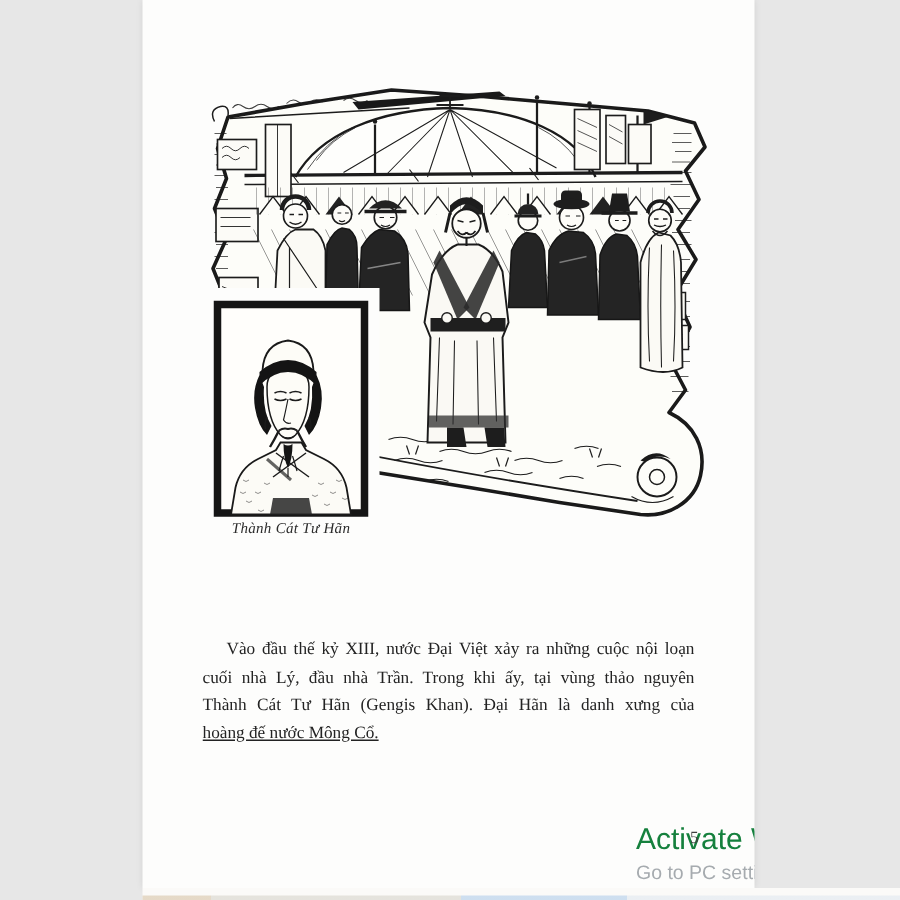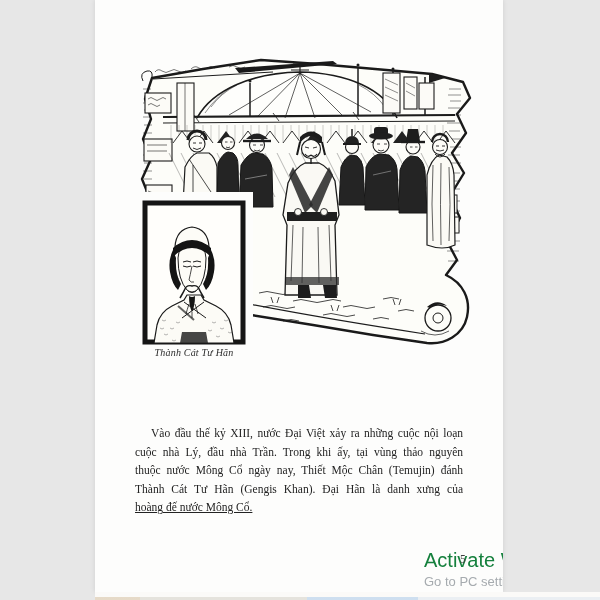--- a/index.html
+++ b/index.html
@@ -235,22 +235,21 @@
       <path class="ink" stroke-width="0.9" d="M46,91 Q50,93 54,91"></path>
       <path d="M47,96 Q50,98 53,96 Q53,106 50,112 Q47,106 47,96 Z" fill="#141414"></path>
       <path class="ink" stroke-width="0.8" d="M50,112 V118 M47,104 Q45,110 44,114 M53,104 Q55,110 56,114 M36,78 q-2,4 -1,8 M64,78 q2,4 1,8"></path>
     </svg>
   </div>
 
   <div class="fig-caption">Thành Cát Tư Hãn</div>
 
   <div class="body-text">
     <div class="pline first">Vào đầu thế kỷ XIII, nước Đại Việt xảy ra những cuộc nội loạn</div>
-    <div class="pline">cuộc nhà Lý, đầu nhà Trần. Trong khi ấy, tại vùng thảo nguyên</div>
-    <div class="pline">thuộc nước Mông Cổ ngày nay, Thiết Mộc Chân (Temujin) đánh</div>
+    <div class="pline">cuối nhà Lý, đầu nhà Trần. Trong khi ấy, tại vùng thảo nguyên</div>
     <div class="pline">Thành Cát Tư Hãn (Gengis Khan). Đại Hãn là danh xưng của</div>
     <div class="pline last">hoàng đế nước Mông Cổ.</div>
   </div>
 
   <div class="page-num">5</div>
 
   <div class="wm wm1">Activate W</div>
   <div class="wm wm2">Go to PC setti</div>
 </div>
 

